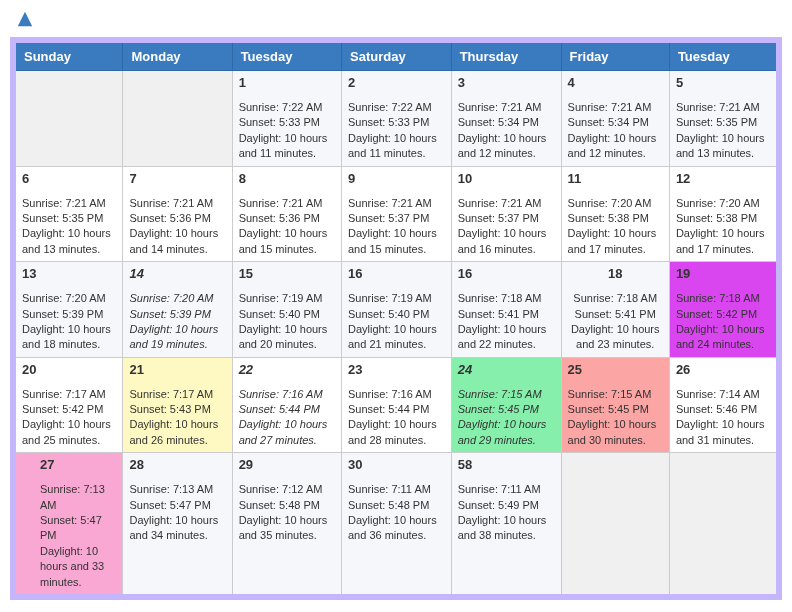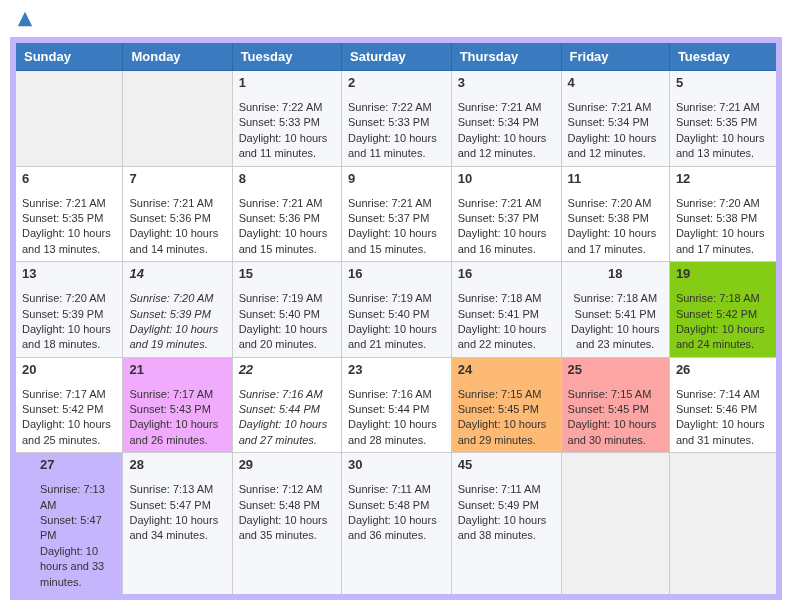--- a/index.html
+++ b/index.html
@@ -202,73 +202,73 @@
           <div class="day-info">Sunrise: 7:19 AM<br>Sunset: 5:40 PM<br>Daylight: 10 hours and 21 minutes.</div>
         </td>
         <td style="background-color: rgb(245, 247, 250);">
           <span class="day-number">16</span>
           <div class="day-info">Sunrise: 7:18 AM<br>Sunset: 5:41 PM<br>Daylight: 10 hours and 22 minutes.</div>
         </td>
         <td style="background-color: rgb(245, 247, 250); text-align: center;">
           <span class="day-number">18</span>
           <div class="day-info">Sunrise: 7:18 AM<br>Sunset: 5:41 PM<br>Daylight: 10 hours and 23 minutes.</div>
         </td>
-        <td style="background-color: #84cc16;">
+        <td style="background-color: #d946ef;">
           <span class="day-number">19</span>
           <div class="day-info">Sunrise: 7:18 AM<br>Sunset: 5:42 PM<br>Daylight: 10 hours and 24 minutes.</div>
         </td>
       </tr>
       <tr class="week-row">
         <td style="background-color: rgb(255, 255, 255);">
           <span class="day-number">20</span>
           <div class="day-info">Sunrise: 7:17 AM<br>Sunset: 5:42 PM<br>Daylight: 10 hours and 25 minutes.</div>
         </td>
-        <td style="background-color: #f0abfc;">
+        <td style="background-color: #fef9c3;">
           <span class="day-number">21</span>
           <div class="day-info">Sunrise: 7:17 AM<br>Sunset: 5:43 PM<br>Daylight: 10 hours and 26 minutes.</div>
         </td>
         <td style="background-color: rgb(255, 255, 255); font-style: italic;">
           <span class="day-number">22</span>
           <div class="day-info">Sunrise: 7:16 AM<br>Sunset: 5:44 PM<br>Daylight: 10 hours and 27 minutes.</div>
         </td>
         <td style="background-color: rgb(255, 255, 255);">
           <span class="day-number">23</span>
           <div class="day-info">Sunrise: 7:16 AM<br>Sunset: 5:44 PM<br>Daylight: 10 hours and 28 minutes.</div>
         </td>
-        <td style="background-color: #fdba74;">
+        <td style="background-color: #86efac; font-style: italic;">
           <span class="day-number">24</span>
           <div class="day-info">Sunrise: 7:15 AM<br>Sunset: 5:45 PM<br>Daylight: 10 hours and 29 minutes.</div>
         </td>
         <td style="background-color: #fca5a5;">
           <span class="day-number">25</span>
           <div class="day-info">Sunrise: 7:15 AM<br>Sunset: 5:45 PM<br>Daylight: 10 hours and 30 minutes.</div>
         </td>
         <td style="background-color: rgb(255, 255, 255);">
           <span class="day-number">26</span>
           <div class="day-info">Sunrise: 7:14 AM<br>Sunset: 5:46 PM<br>Daylight: 10 hours and 31 minutes.</div>
         </td>
       </tr>
       <tr class="week-row">
-        <td style="background-color: #c4b5fd; padding-left: 24px;">
+        <td style="background-color: #f9a8d4; padding-left: 24px;">
           <span class="day-number">27</span>
           <div class="day-info">Sunrise: 7:13 AM<br>Sunset: 5:47 PM<br>Daylight: 10 hours and 33 minutes.</div>
         </td>
         <td style="background-color: rgb(245, 247, 250);">
           <span class="day-number">28</span>
           <div class="day-info">Sunrise: 7:13 AM<br>Sunset: 5:47 PM<br>Daylight: 10 hours and 34 minutes.</div>
         </td>
         <td style="background-color: rgb(245, 247, 250);">
           <span class="day-number">29</span>
           <div class="day-info">Sunrise: 7:12 AM<br>Sunset: 5:48 PM<br>Daylight: 10 hours and 35 minutes.</div>
         </td>
         <td style="background-color: rgb(245, 247, 250);">
           <span class="day-number">30</span>
           <div class="day-info">Sunrise: 7:11 AM<br>Sunset: 5:48 PM<br>Daylight: 10 hours and 36 minutes.</div>
         </td>
         <td style="background-color: rgb(245, 247, 250);">
-          <span class="day-number">45</span>
+          <span class="day-number">58</span>
           <div class="day-info">Sunrise: 7:11 AM<br>Sunset: 5:49 PM<br>Daylight: 10 hours and 38 minutes.</div>
         </td>
         <td class="empty-cell"></td>
         <td class="empty-cell"></td>
       </tr>
     </tbody>
 </table>
 
 </body></html>

